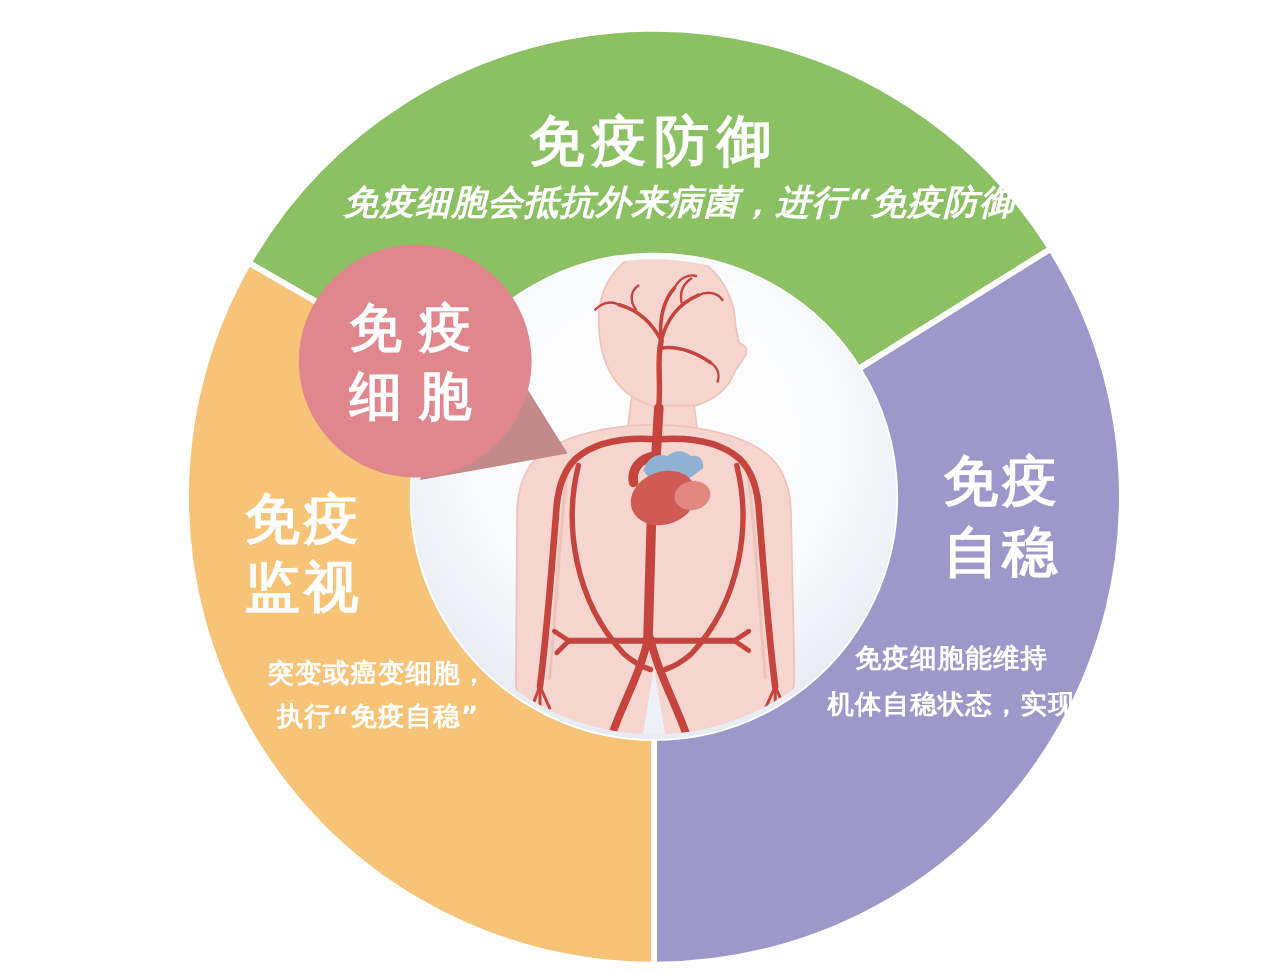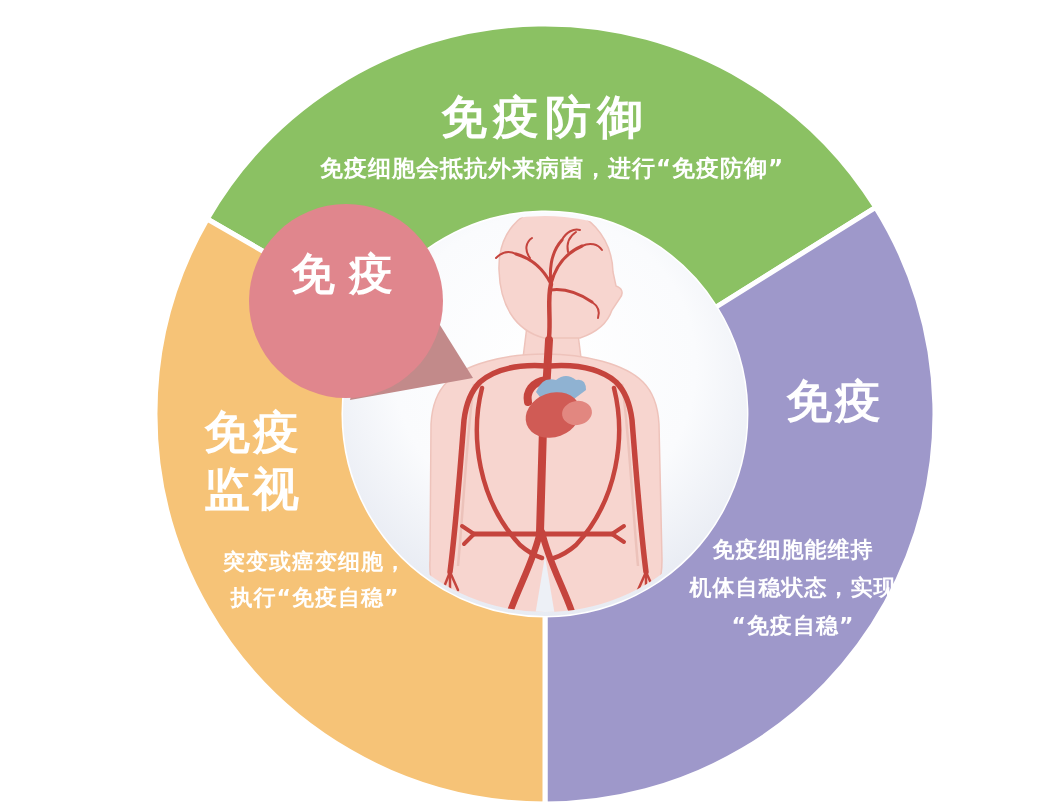--- a/index.html
+++ b/index.html
@@ -6,21 +6,21 @@
   .stage{
     position:relative;width:1061px;height:810px;background:#ffffff;overflow:hidden;
     font-family:"DejaVu Sans","Liberation Sans",sans-serif;
   }
   .stage svg{position:absolute;left:0;top:0;}
   .txt{
     position:absolute;color:#ffffff;font-weight:bold;text-align:center;
     transform:translateX(-50%);white-space:nowrap;
   }
   .seg-title-1line{left:545px;top:91px;font-size:46px;letter-spacing:6px;line-height:53px;}
-  .seg-desc-1line{left:552px;top:155px;font-size:23px;letter-spacing:1px;line-height:27px;}
+  .seg-desc-1line{left:576px;top:155px;font-size:29px;letter-spacing:1px;line-height:27px;font-style:italic;}
   .callout-text{left:349px;top:245px;font-size:44px;letter-spacing:14px;line-height:57px;}
   .orange-title{left:253px;top:404px;font-size:46px;letter-spacing:3px;line-height:57px;}
   .orange-desc{left:315px;top:544px;font-size:22px;letter-spacing:1px;line-height:36px;}
   .purple-title{left:835px;top:372px;font-size:46px;letter-spacing:3px;line-height:59px;}
   .purple-desc{left:793px;top:531px;font-size:22px;letter-spacing:1px;line-height:38px;}
 </style>
 </head>
 <body>
 
 <div class="stage">
@@ -110,33 +110,34 @@
 
     <path d="M 390,245 L 473,378 L 350,400 Z" fill="#c28a8a"></path>
     <circle cx="346" cy="301" r="97" fill="#e0868d"></circle>
   </svg>
 
   <div class="txt seg-title-1line">免疫防御</div>
   <div class="txt seg-desc-1line">免疫细胞会抵抗外来病菌，进行“免疫防御”</div>
 
   <div class="txt callout-text">
     <div>免疫</div>
+    <div>细胞</div>
   </div>
 
   <div class="txt orange-title">
     <div>免疫</div>
     <div>监视</div>
   </div>
   <div class="txt orange-desc">
     <div>突变或癌变细胞，</div>
     <div>执行“免疫自稳”</div>
   </div>
 
   <div class="txt purple-title">
     <div>免疫</div>
+    <div>自稳</div>
   </div>
   <div class="txt purple-desc">
     <div>免疫细胞能维持</div>
     <div>机体自稳状态，实现</div>
-    <div>“免疫自稳”</div>
   </div>
 
 </div>
 
 </body></html>

